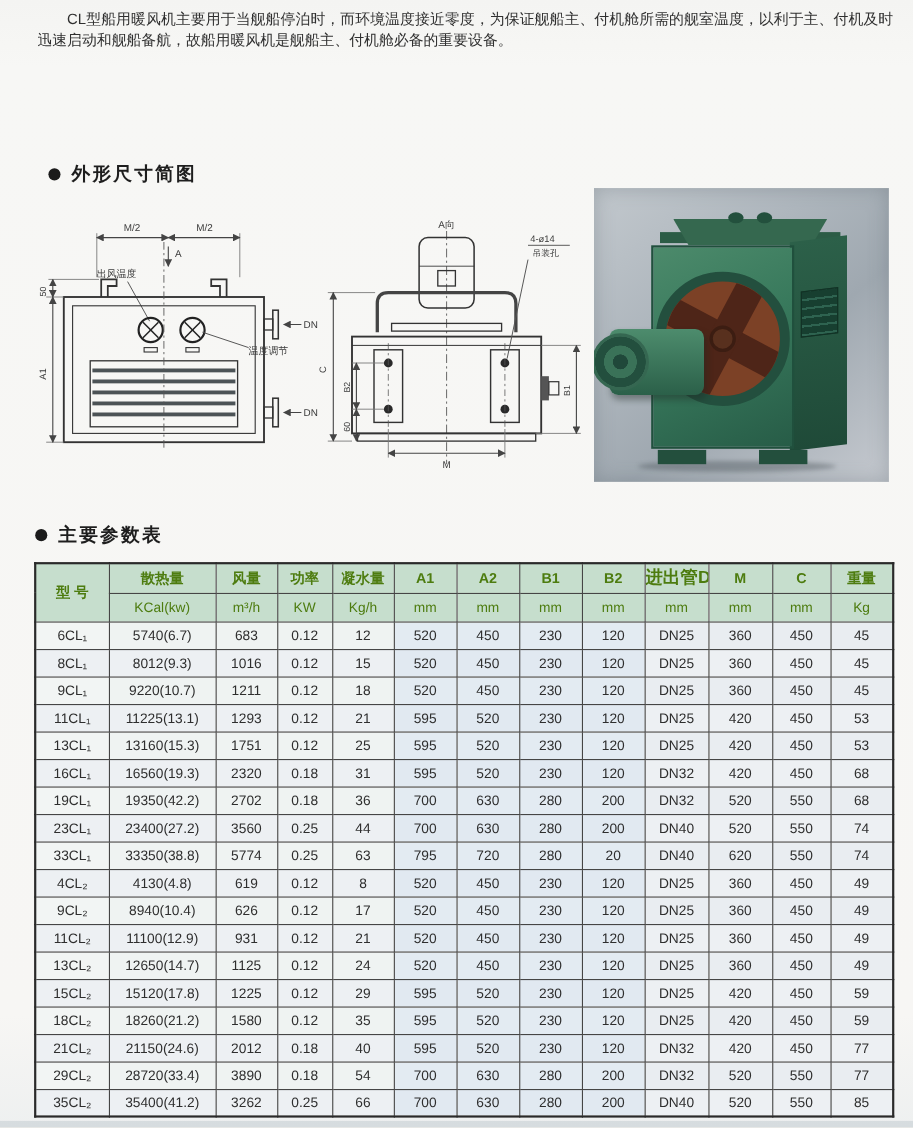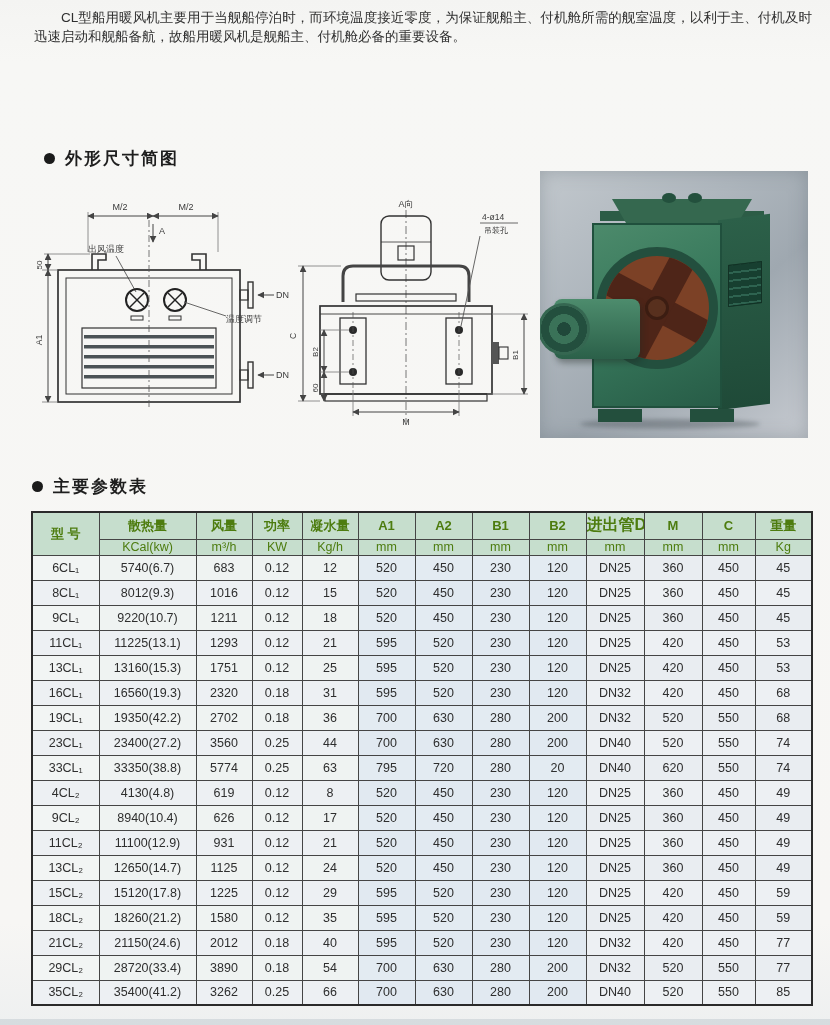--- a/index.html
+++ b/index.html
@@ -52,21 +52,21 @@
     background-image:repeating-linear-gradient(180deg,#173f30 0 6px,#2e6350 6px 8px); border:1px solid #123225; }
   .m-foot1,.m-foot2 { position:absolute; top:238px; width:44px; height:13px; background:#234f3d; }
   .m-foot1{ left:58px; } .m-foot2{ left:150px; }
   .m-shadow { position:absolute; left:40px; top:248px; width:180px; height:10px; border-radius:50%;
     background:rgba(60,70,75,.35); filter:blur(2px); }
   
   table { position:absolute; left:31px; top:511px; width:780px; border-collapse:collapse; table-layout:fixed;
     border:2px solid #2a2a2a; }
   th,td { border:1px solid #454545; text-align:center; vertical-align:middle; overflow:hidden; white-space:nowrap; }
   thead th { background:#c6decd; font-size:13px; font-weight:bold; color:#4d7c0f; height:27px; }
-  thead tr.units-row th, thead th.unit { font-weight:normal; font-size:12.5px; height:16px; }
+  thead tr.units-row th, thead th.unit { font-weight:normal; font-size:12.5px; height:26px; }
   thead tr:first-child th:nth-child(10) { font-size:16px; letter-spacing:0; }
   tbody td { height:25px; font-size:12.5px; background:#eff3f2; color:#2e2e2e; }
   tbody td:nth-child(1) { background:#f2f5f4; }
   tbody td:nth-child(n+6):nth-child(-n+9) { background:#e3ebf2; }
   tbody td:nth-child(n+10) { background:#e9edf1; }
   tbody tr:nth-child(even) td { background-color:#edf0f3; }
   tbody tr:nth-child(even) td:nth-child(n+6):nth-child(-n+9) { background:#e1e9f1; }
   .scan-bottom { position:absolute; left:0; bottom:0; width:100%; height:6px; background:#c3ccd1; opacity:.55; }
 </style>
 </head>

